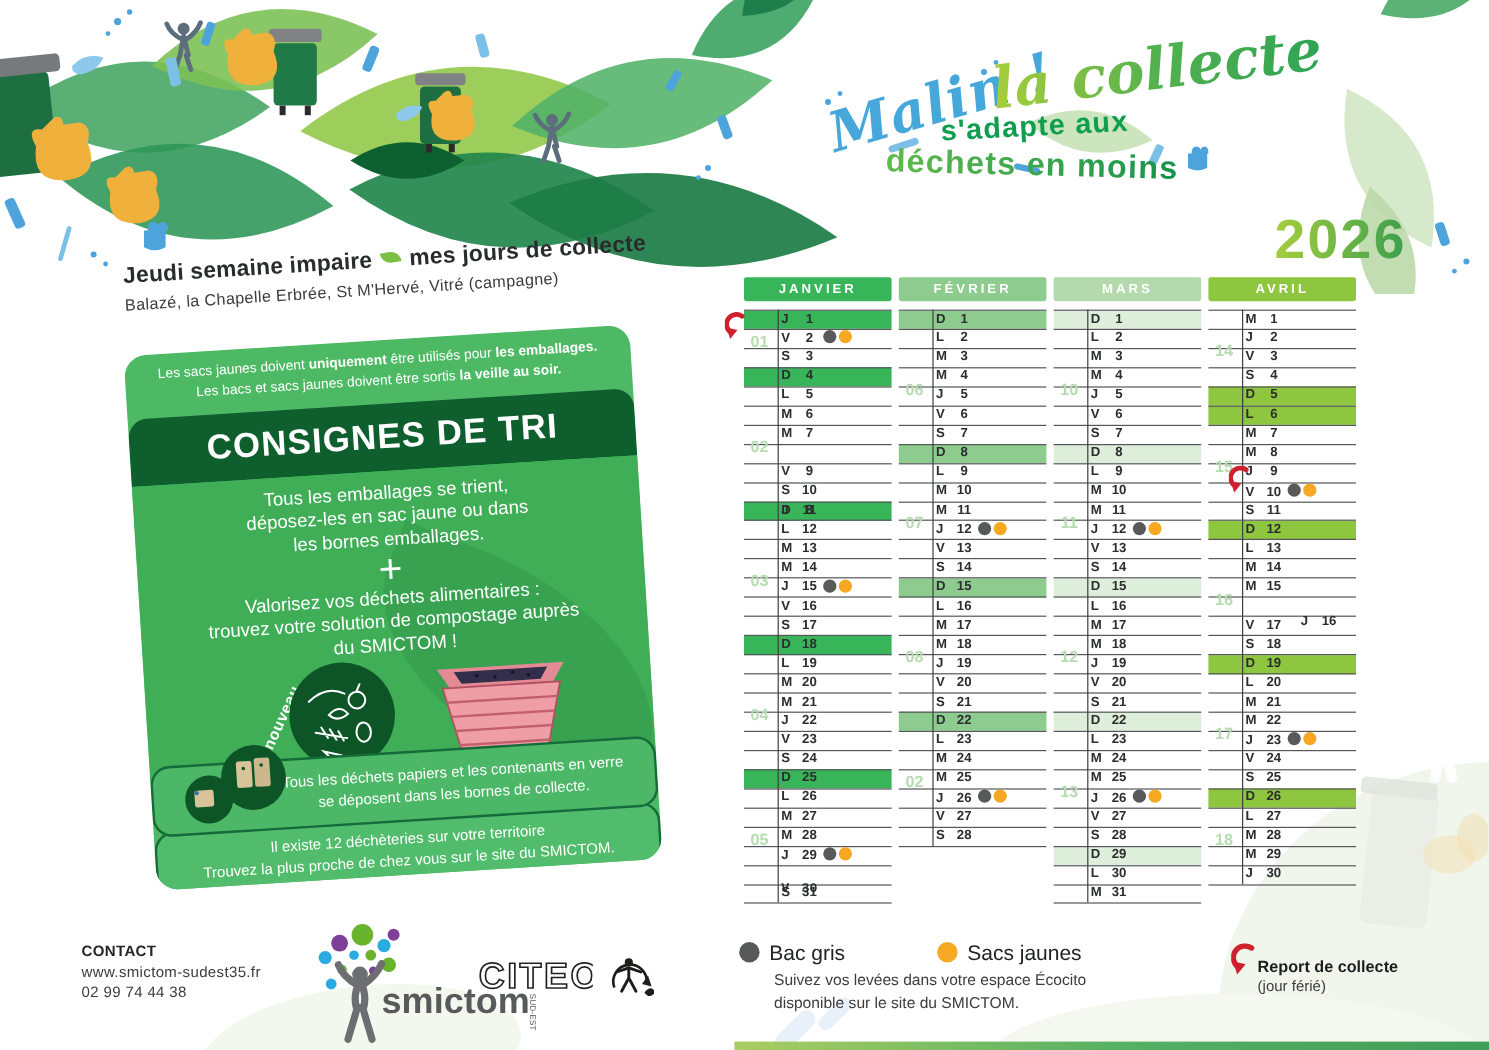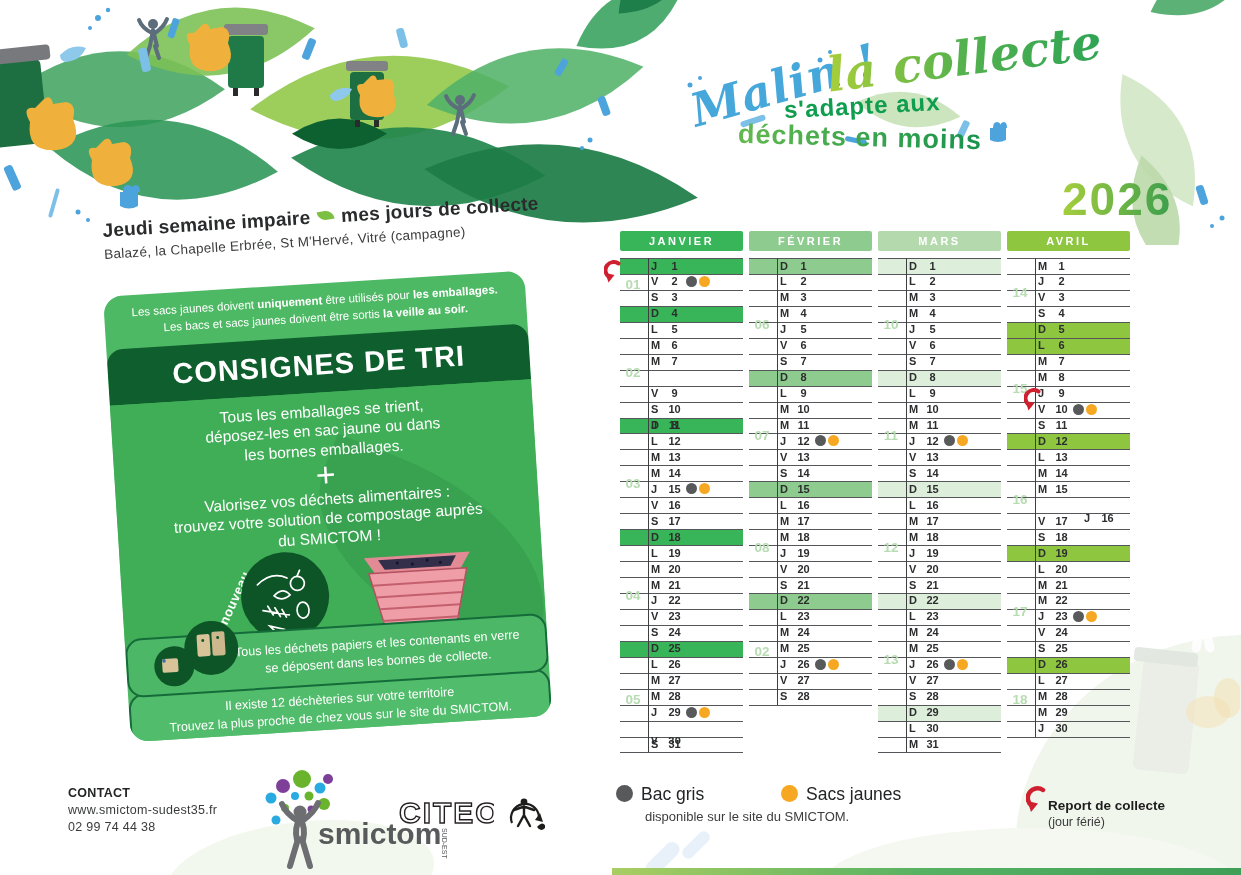--- a/index.html
+++ b/index.html
@@ -602,20 +602,21 @@
           </svg>
         </div>
       </div>
     </div>
 
   <div class="legend-dot" style="left:616px;top:785px;background:#58595b;"></div>
   <div class="legend-label" style="left:641px;top:784px;">Bac gris</div>
   <div class="legend-dot" style="left:781px;top:785px;background:#f6a822;"></div>
   <div class="legend-label" style="left:806px;top:784px;">Sacs jaunes</div>
   <div class="legend-note">
+    <div>Suivez vos levées dans votre espace Écocito</div>
     <div>disponible sur le site du SMICTOM.</div>
   </div>
   <svg class="abs" style="left:1026px;top:786px;" width="20" height="30" viewBox="0 0 20 30">
     <path d="M17 4 A9.5 9.5 0 1 0 6 20" fill="none" stroke="#cf2030" stroke-width="4.5" stroke-linecap="round"></path>
     <path d="M1.5 15 L12 17.5 L5 26 Z" fill="#cf2030"></path>
   </svg>
   <div class="report-block">
     <div class="report-bold">Report de collecte</div>
     <div class="report-sub">(jour férié)</div>
   </div>

